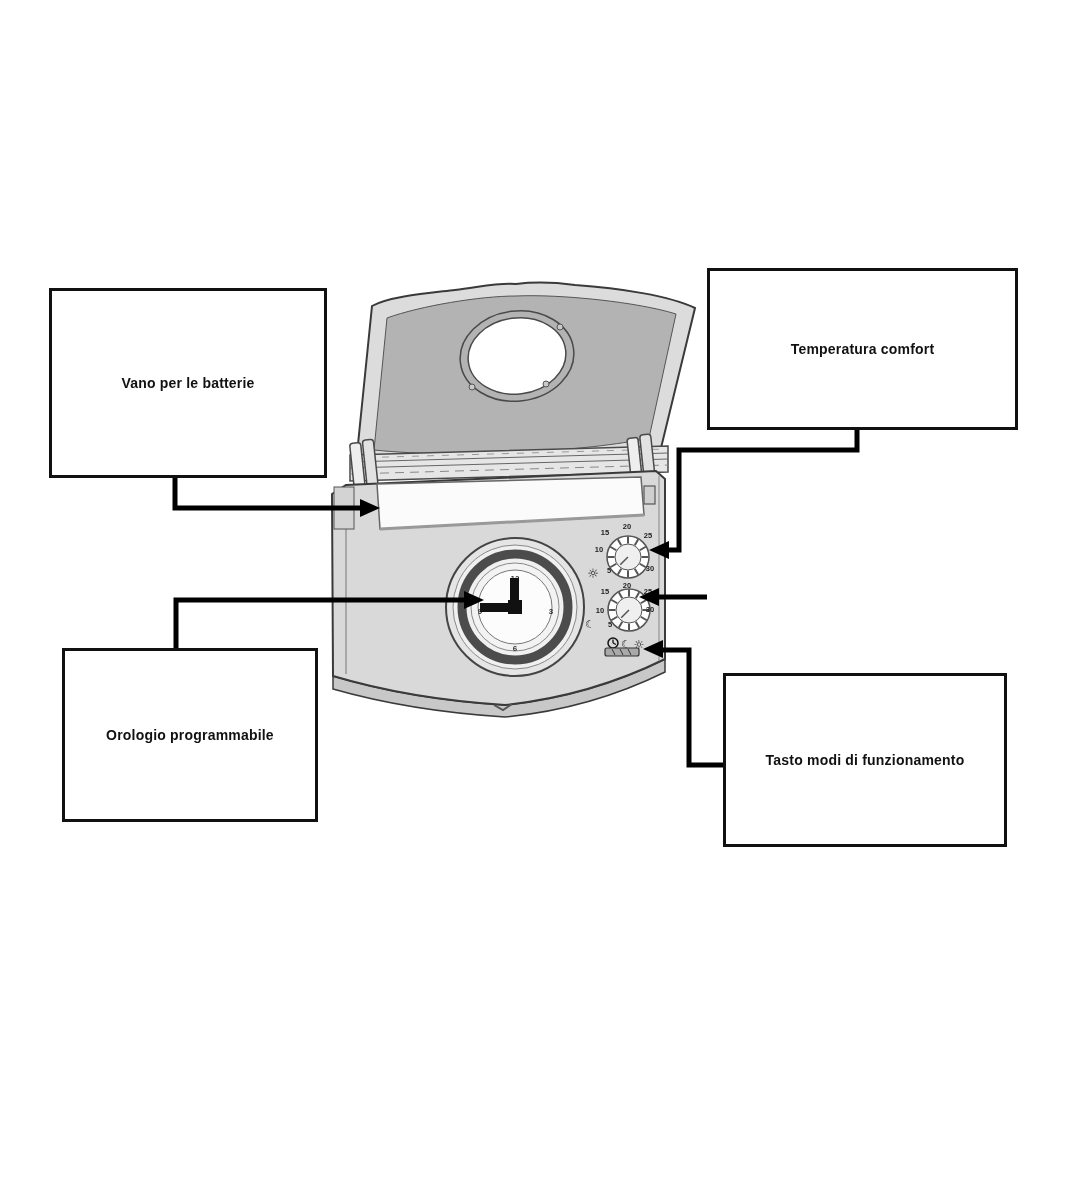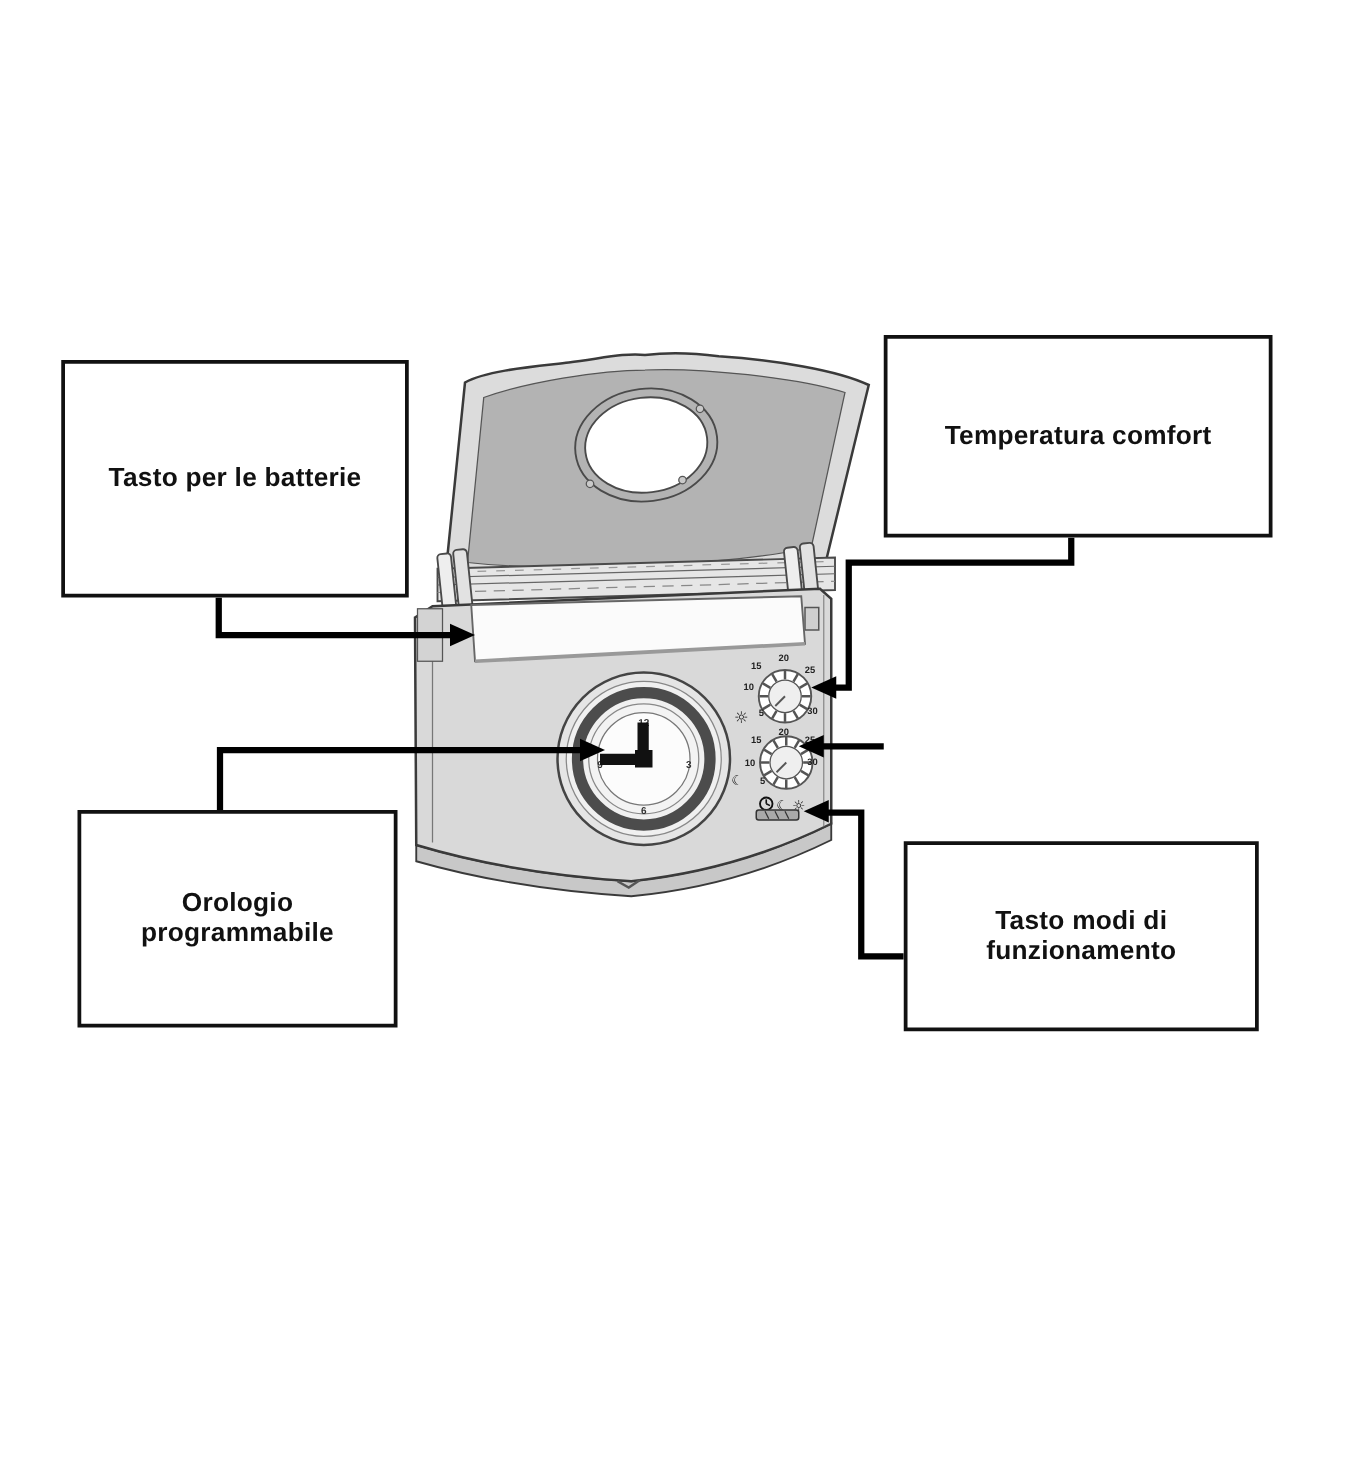--- a/index.html
+++ b/index.html
@@ -1,26 +1,26 @@
 <!DOCTYPE html>
 <html><head>
 <meta charset="utf-8">
 <style>
   html,body{margin:0;padding:0;background:#ffffff;}
   .canvas{position:relative;width:1084px;height:1184px;background:#ffffff;overflow:hidden;
           font-family:"Liberation Sans",sans-serif;}
   .device-svg{position:absolute;left:0;top:0;}
   .callout{position:absolute;box-sizing:border-box;border:3px solid #111111;background:#ffffff;
            display:flex;align-items:center;justify-content:center;text-align:center;
-           font-weight:bold;font-size:21px;color:#111111;letter-spacing:.2px;padding:6px;}
+           font-weight:bold;font-size:14px;color:#111111;letter-spacing:.2px;padding:6px;}
   .co-battery{left:49px;top:288px;width:278px;height:190px;}
   .co-comfort{left:707px;top:268px;width:311px;height:162px;}
   .co-reduced{left:707px;top:458px;width:311px;height:198px;}
   .co-clock{left:62px;top:648px;width:256px;height:174px;}
-  .co-mode{left:723px;top:673px;width:284px;height:152px;}
+  .co-mode{left:723px;top:673px;width:284px;height:174px;}
   .dial-label{font:bold 7.5px "Liberation Sans",sans-serif;fill:#222;}
   .clock-num{font:bold 8px "Liberation Sans",sans-serif;fill:#333;}
   .glyph{font-family:"DejaVu Sans",sans-serif;fill:#111;}
 </style>
 </head>
 <body>
 
 <div class="canvas">
 
   <svg class="device-svg" width="1084" height="1184" viewBox="0 0 1084 1184">
@@ -172,21 +172,21 @@
     <g fill="#000">
       <polygon points="380,508 360,499 360,517"></polygon>
       <polygon points="484,600 464,591 464,609"></polygon>
       <polygon points="649,550 669,541 669,559"></polygon>
       <polygon points="639,597 659,588 659,606"></polygon>
       <polygon points="643,649 663,640 663,658"></polygon>
     </g>
   </svg>
 
   <div class="callout co-battery">
-    <span>Tasto per le batterie</span>
+    <span>Vano per le batterie</span>
   </div>
   <div class="callout co-comfort">
     <span>Temperatura comfort</span>
   </div>
   <div class="callout co-clock">
     <span>Orologio programmabile</span>
   </div>
   <div class="callout co-mode">
     <span>Tasto modi di funzionamento</span>
   </div>

